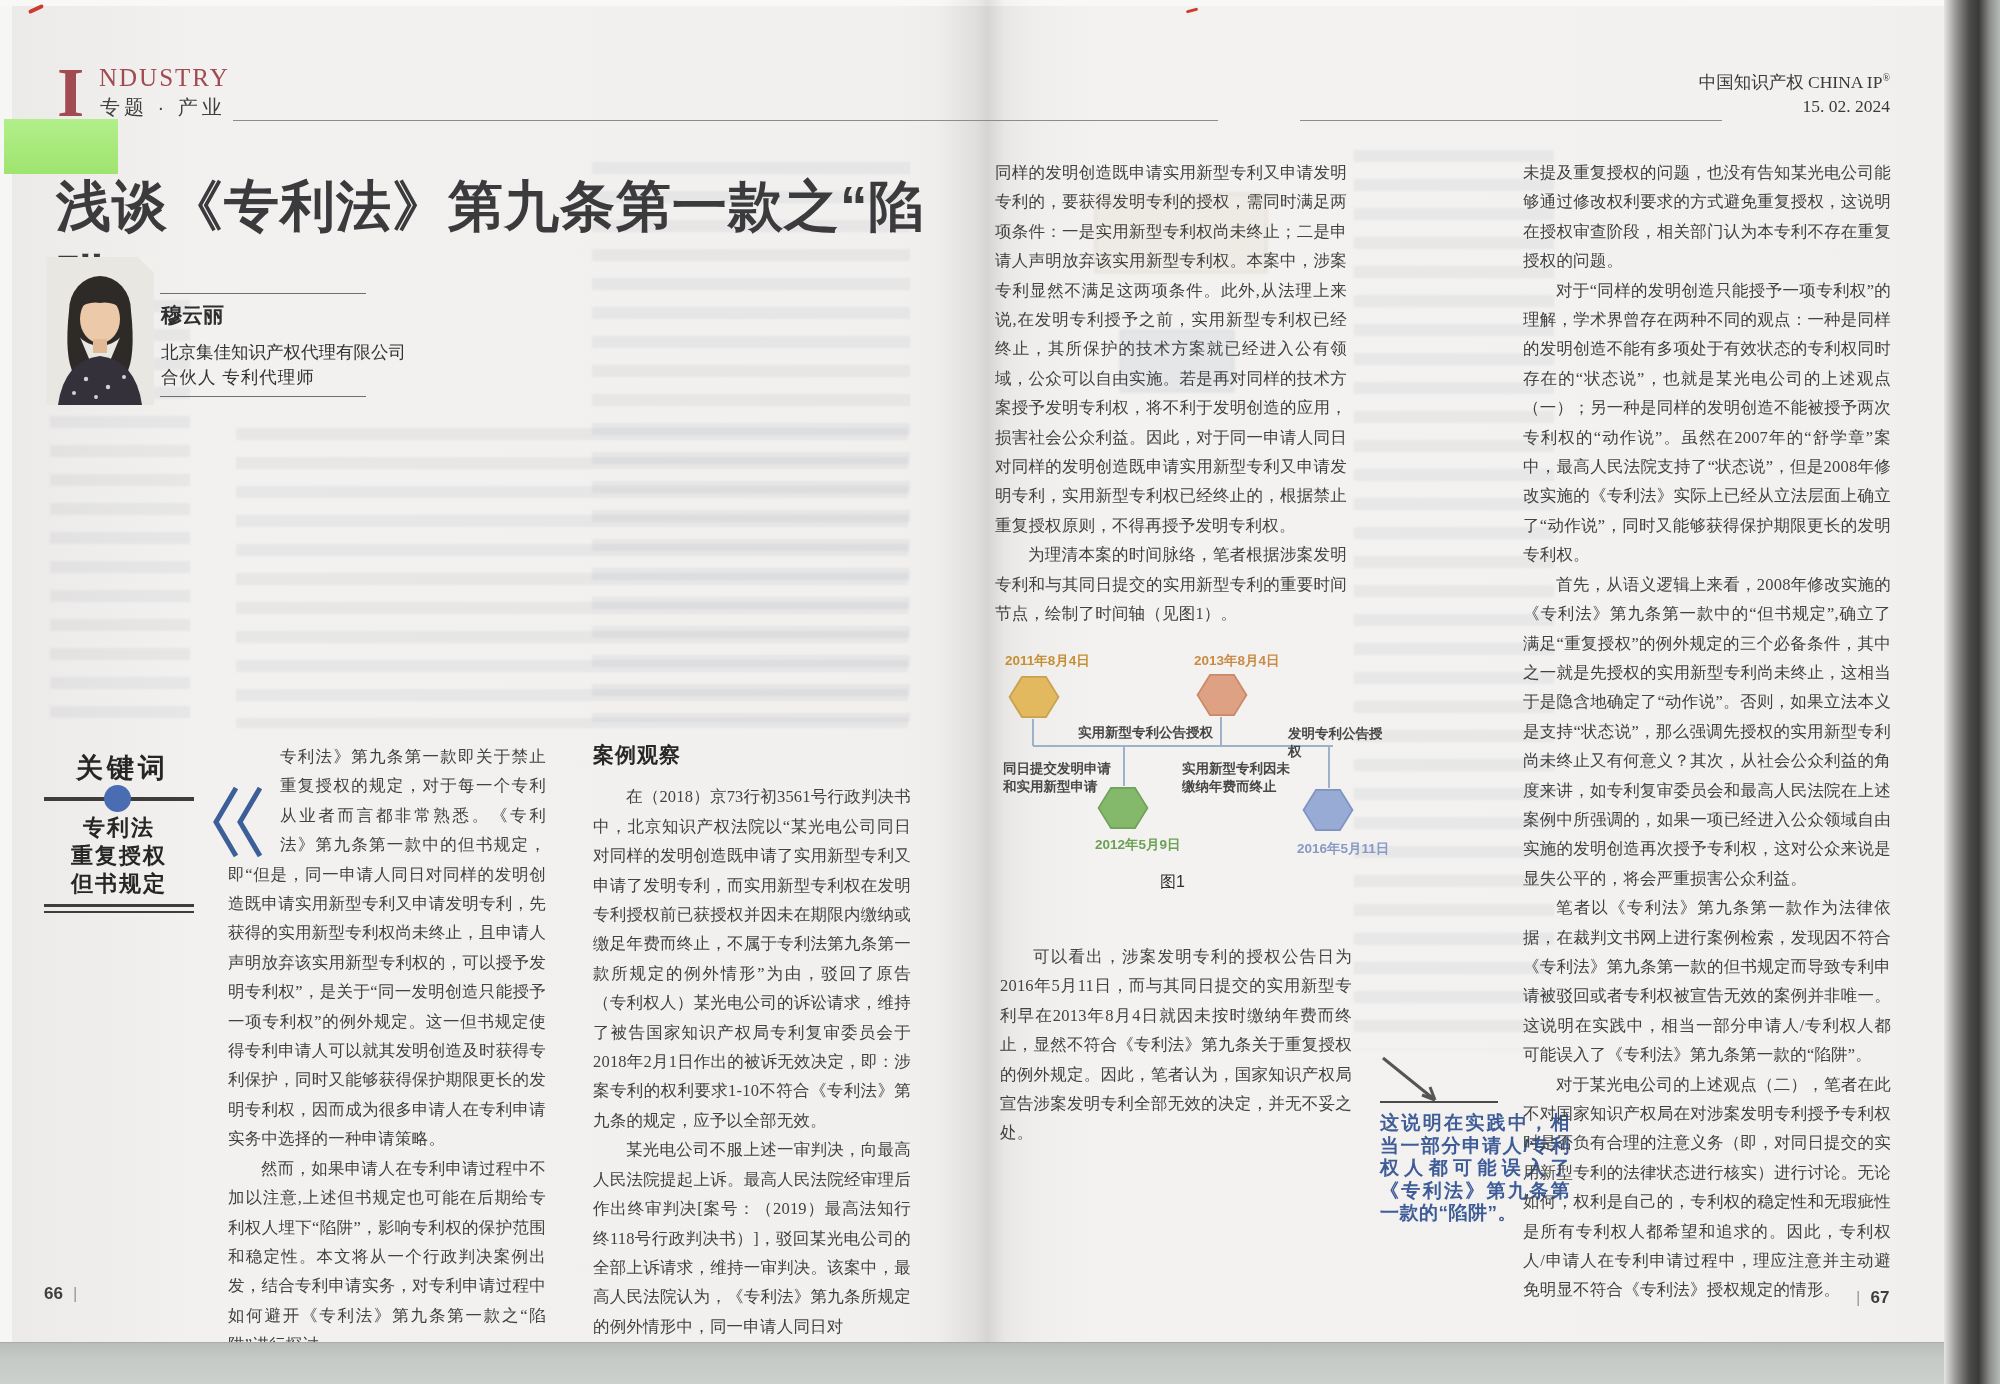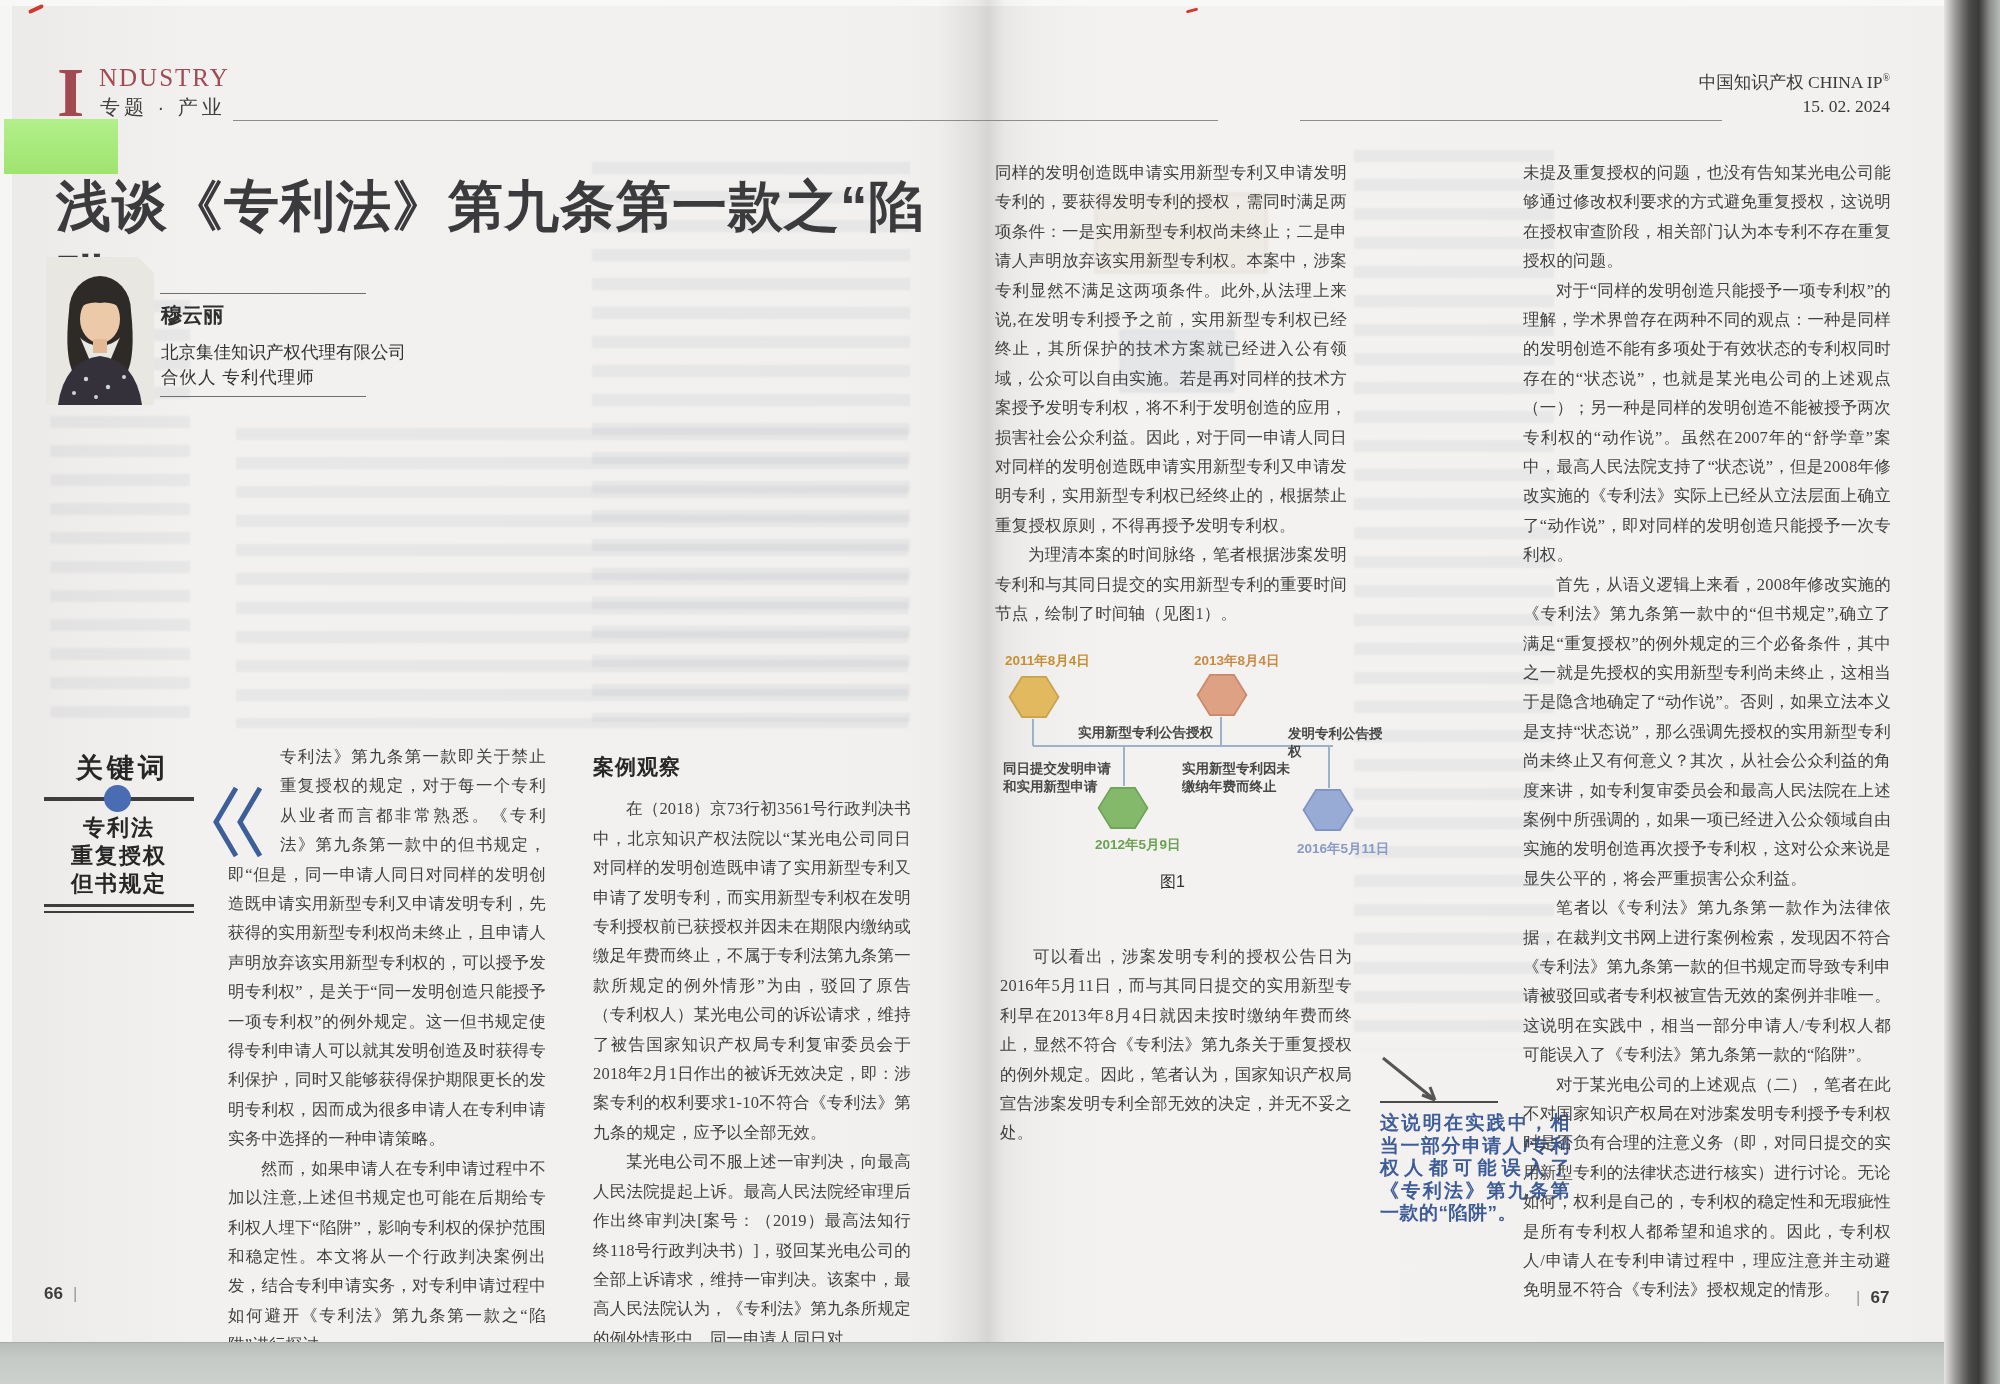--- a/index.html
+++ b/index.html
@@ -40,21 +40,21 @@
   .kw-line{left:44px;top:797px;width:150px;height:4px;background:#3d3d3d;}
   .kw-dot{left:104px;top:785px;width:27px;height:27px;border-radius:50%;background:#4a6cb3;}
   .kw-items{left:44px;top:814px;width:150px;text-align:center;font-family:"Liberation Sans","DejaVu Sans",sans-serif;font-weight:700;font-size:22px;line-height:28px;color:#262626;letter-spacing:2px;}
   .kw-dl1{left:44px;top:904px;width:150px;height:3px;background:#3d3d3d;}
   .kw-dl2{left:44px;top:911px;width:150px;height:2px;background:#3d3d3d;}
   
   .col{font-size:16.5px;line-height:29.4px;letter-spacing:0.2px;text-align:justify;color:#424242;}
   .col p{margin:0;text-indent:2em;}
   .col p.noindent{text-indent:0;}
   .qspacer{float:left;width:52px;height:90px;}
-  .sec-head{font-family:"Liberation Sans","DejaVu Sans",sans-serif;font-weight:700;font-size:21px;color:#272727;letter-spacing:1px;margin:12px 0 13px 0;}
+  .sec-head{font-family:"Liberation Sans","DejaVu Sans",sans-serif;font-weight:700;font-size:21px;color:#272727;letter-spacing:1px;margin:0 0 13px 0;}
   
   .fig-label{position:absolute;font-family:"Liberation Sans","DejaVu Sans",sans-serif;font-weight:700;font-size:13.5px;line-height:18px;color:#474747;white-space:pre-line;}
   .fig-date{position:absolute;font-family:"Liberation Sans","DejaVu Sans",sans-serif;font-weight:700;font-size:13.5px;}
   .hex{position:absolute;width:52px;height:44px;clip-path:polygon(26% 2%,74% 2%,99% 50%,74% 98%,26% 98%,1% 50%);}
   .hex-in{position:absolute;inset:2px;clip-path:polygon(26% 2%,74% 2%,99% 50%,74% 98%,26% 98%,1% 50%);}
   .fline{position:absolute;background:#9db1c8;}
   .fig-cap{left:1160px;top:858px;width:70px;font-family:"Liberation Sans","DejaVu Sans",sans-serif;font-weight:400;font-size:16px;color:#303030;margin-top:14px;}
   
   .pq-rule{left:1380px;top:1101px;width:118px;height:2px;background:#4a4a4a;}
   .pullquote{left:1380px;top:1112px;width:190px;font-family:"Liberation Sans","DejaVu Sans",sans-serif;
@@ -182,21 +182,21 @@
   </div>
 
   <svg class="abs" style="left:1379px;top:1056px;" width="64" height="50" viewBox="0 0 64 50">
     <path d="M4 2 L56 44 M56 44 L43 39 M56 44 L51 31" fill="none" stroke="#555" stroke-width="3"></path>
   </svg>
   <div class="abs pq-rule"></div>
   <div class="abs pullquote">这说明在实践中，相当一部分申请人/专利权人都可能误入了《专利法》第九条第一款的“陷阱”。</div>
 
   <div class="abs col" style="left:1523px;top:158px;width:368px;">
     <p class="noindent">未提及重复授权的问题，也没有告知某光电公司能够通过修改权利要求的方式避免重复授权，这说明在授权审查阶段，相关部门认为本专利不存在重复授权的问题。</p>
-    <p>对于“同样的发明创造只能授予一项专利权”的理解，学术界曾存在两种不同的观点：一种是同样的发明创造不能有多项处于有效状态的专利权同时存在的“状态说”，也就是某光电公司的上述观点（一）；另一种是同样的发明创造不能被授予两次专利权的“动作说”。虽然在2007年的“舒学章”案中，最高人民法院支持了“状态说”，但是2008年修改实施的《专利法》实际上已经从立法层面上确立了“动作说”，即对同样的发明创造只能授予一次专利权。</p>
+    <p>对于“同样的发明创造只能授予一项专利权”的理解，学术界曾存在两种不同的观点：一种是同样的发明创造不能有多项处于有效状态的专利权同时存在的“状态说”，也就是某光电公司的上述观点（一）；另一种是同样的发明创造不能被授予两次专利权的“动作说”。虽然在2007年的“舒学章”案中，最高人民法院支持了“状态说”，但是2008年修改实施的《专利法》实际上已经从立法层面上确立了“动作说”，同时又能够获得保护期限更长的发明专利权。</p>
     <p>首先，从语义逻辑上来看，2008年修改实施的《专利法》第九条第一款中的“但书规定”,确立了满足“重复授权”的例外规定的三个必备条件，其中之一就是先授权的实用新型专利尚未终止，这相当于是隐含地确定了“动作说”。否则，如果立法本义是支持“状态说”，那么强调先授权的实用新型专利尚未终止又有何意义？其次，从社会公众利益的角度来讲，如专利复审委员会和最高人民法院在上述案例中所强调的，如果一项已经进入公众领域自由实施的发明创造再次授予专利权，这对公众来说是显失公平的，将会严重损害公众利益。</p>
     <p>笔者以《专利法》第九条第一款作为法律依据，在裁判文书网上进行案例检索，发现因不符合《专利法》第九条第一款的但书规定而导致专利申请被驳回或者专利权被宣告无效的案例并非唯一。这说明在实践中，相当一部分申请人/专利权人都可能误入了《专利法》第九条第一款的“陷阱”。</p>
     <p>对于某光电公司的上述观点（二），笔者在此不对国家知识产权局在对涉案发明专利授予专利权时是否负有合理的注意义务（即，对同日提交的实用新型专利的法律状态进行核实）进行讨论。无论如何，权利是自己的，专利权的稳定性和无瑕疵性是所有专利权人都希望和追求的。因此，专利权人/申请人在专利申请过程中，理应注意并主动避免明显不符合《专利法》授权规定的情形。</p>
   </div>
 
   <div class="abs pnum" style="left:44px;top:1284px;">
     <span>66</span><span class="bar">|</span>
   </div>
   <div class="abs pnum" style="left:1846px;top:1288px;">
     <span class="bar">|</span><span>67</span>

